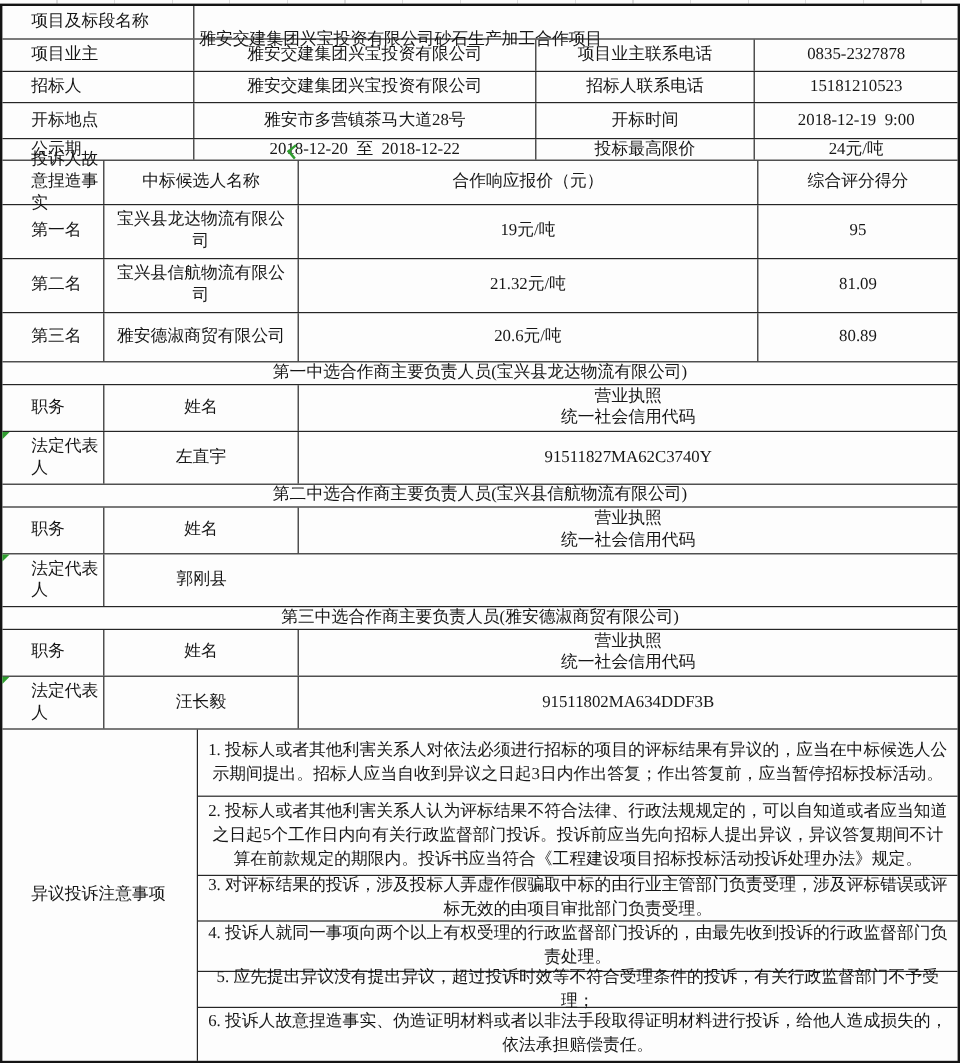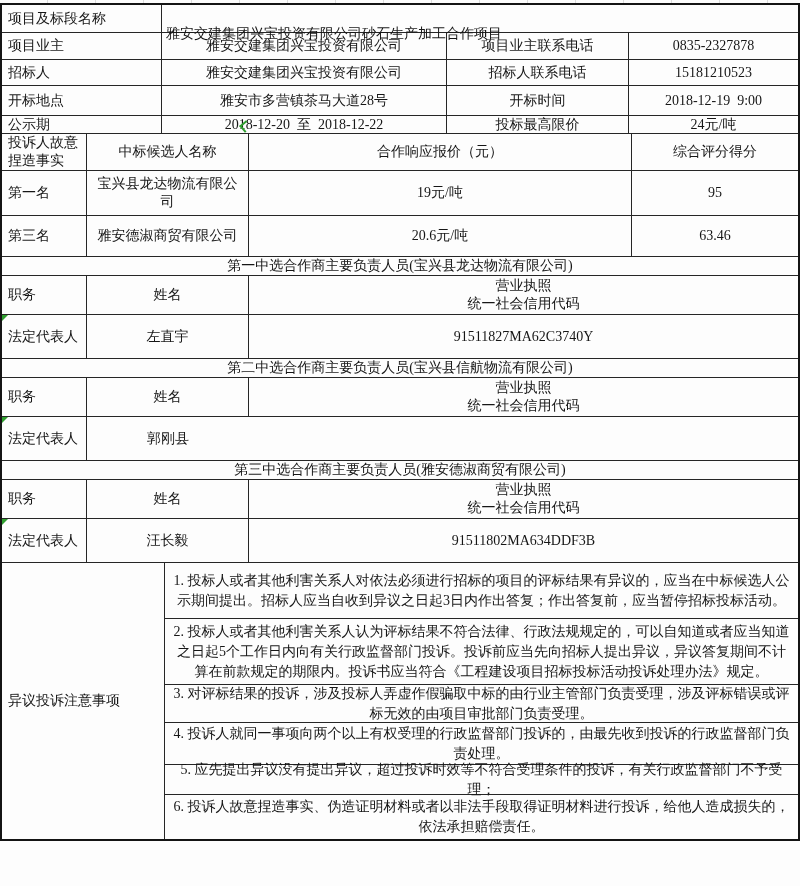--- a/index.html
+++ b/index.html
@@ -15,21 +15,21 @@
   }
   .tbl { border:2px solid #141414; }
   .row { display:flex; border-bottom:1px solid #262626; }
   .row:last-child { border-bottom:none; }
   .cell {
     position:relative; border-right:1px solid #262626;
     display:flex; flex-direction:column; align-items:center; justify-content:center;
     text-align:center; font-size:14px; line-height:18px; padding:1px 4px;
   }
   .cell:last-child { border-right:none; }
-  .lbl { align-items:flex-start; text-align:left; padding-left:6px; }
+  .lbl { align-items:flex-start; text-align:left; padding-left:24px; }
   .leftal { align-items:flex-start; text-align:left; padding-left:4px;margin-top:28px; }
   .pre { white-space:pre; }
   
   .c1{width:160px} .c2{width:285px} .c3{width:182px} .c4{flex:1}
   .k1{width:85px}  .k2{width:162px} .k3{width:383px} .k4{flex:1}
   .m1{width:85px}  .m2{width:162px} .m3{flex:1}
   .n1{width:163px} .n2{flex:1; padding:0; display:block;}
   .full{flex:1}
   .nrow {
     display:flex; align-items:center; justify-content:center;
@@ -93,25 +93,31 @@
       <div class="cell k3">合作响应报价（元）</div>
       <div class="cell k4">综合评分得分</div>
     </div>
 
     <div class="row" style="height:45px">
       <div class="cell lbl k1">第一名</div>
       <div class="cell k2">宝兴县龙达物流有限公司</div>
       <div class="cell k3">19元/吨</div>
       <div class="cell k4">95</div>
     </div>
+    <div class="row" style="height:45px">
+      <div class="cell lbl k1">第二名</div>
+      <div class="cell k2">宝兴县信航物流有限公司</div>
+      <div class="cell k3">21.32元/吨</div>
+      <div class="cell k4">81.09</div>
+    </div>
     <div class="row" style="height:41px">
       <div class="cell lbl k1">第三名</div>
       <div class="cell k2">雅安德淑商贸有限公司</div>
       <div class="cell k3">20.6元/吨</div>
-      <div class="cell k4">63.46</div>
+      <div class="cell k4">80.89</div>
     </div>
 
     <div class="row" style="height:19px">
       <div class="cell full">第一中选合作商主要负责人员(宝兴县龙达物流有限公司)</div>
     </div>
     <div class="row" style="height:39px">
       <div class="cell lbl m1">职务</div>
       <div class="cell m2">姓名</div>
       <div class="cell m3 stack">
         <div>营业执照</div>

